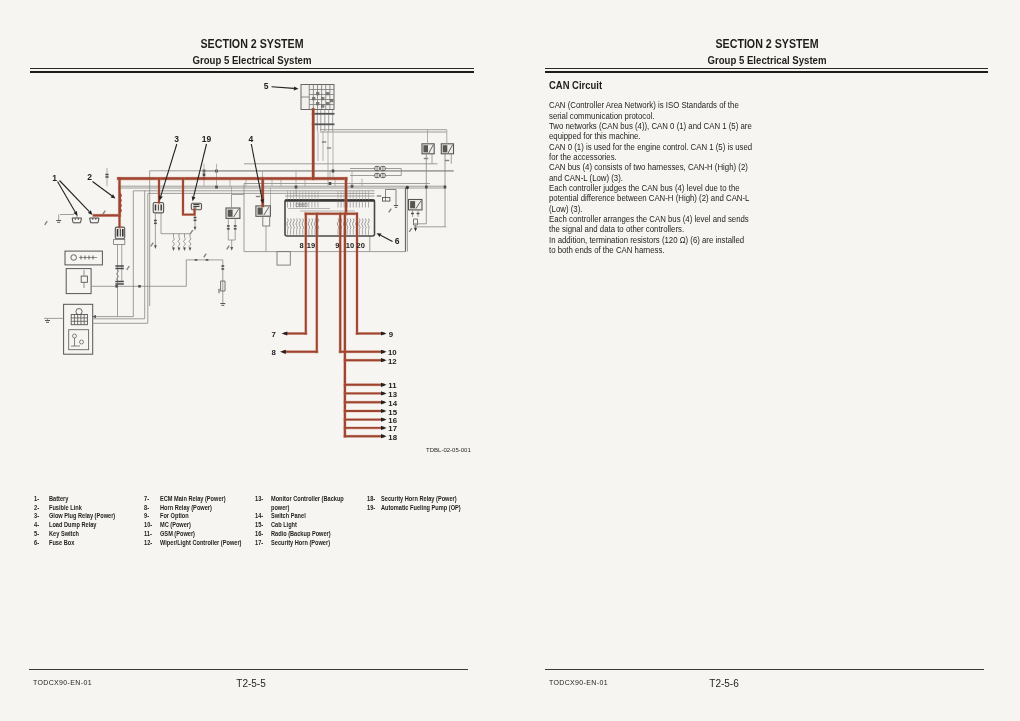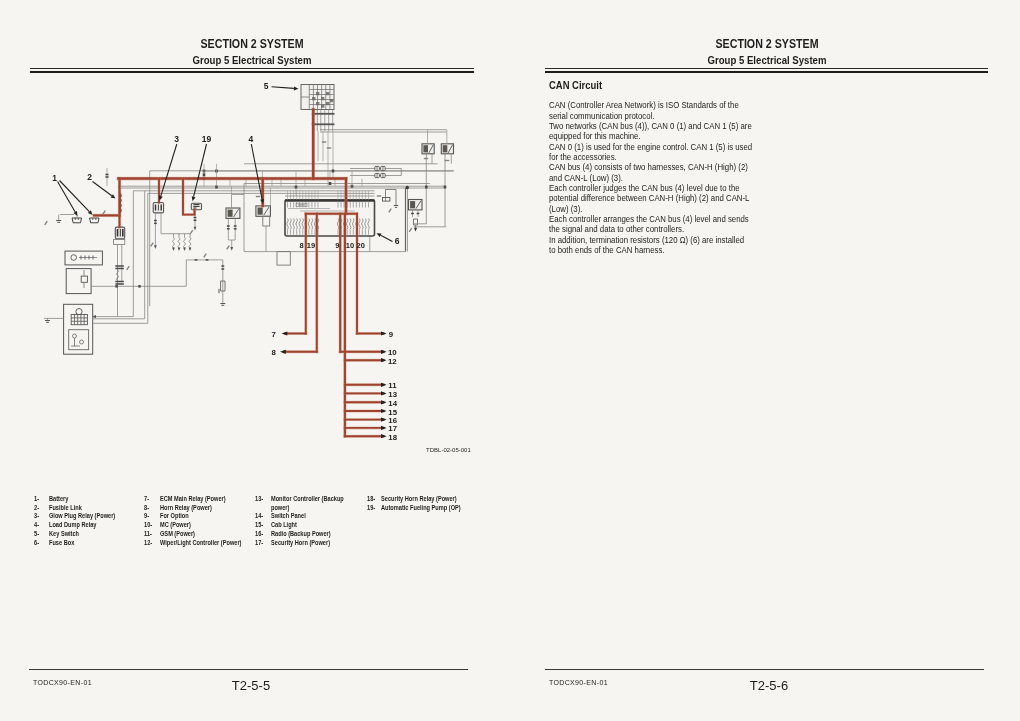--- a/index.html
+++ b/index.html
@@ -2,21 +2,21 @@
 <html><head><meta charset="utf-8">
 <style>
 html,body{margin:0;padding:0;}
 body{width:1020px;height:721px;position:relative;background:#f7f5f2;font-family:"Liberation Sans",sans-serif;overflow:hidden;}
 .abs{position:absolute;}
 .h1{font-size:13px;font-weight:700;color:#1d1d1b;white-space:nowrap;transform-origin:center top;}
 .h2{font-size:11.5px;font-weight:700;color:#1d1d1b;white-space:nowrap;transform-origin:center top;}
 .rule2{border-top:1.3px solid #2a2a28;border-bottom:2.4px solid #1c1c1a;height:2.2px;}
 .frule{height:1.2px;background:#3a3a38;}
 .ftxt{font-size:7px;color:#1d1d1b;letter-spacing:0.35px;}
-.fpg{font-size:13px;color:#1d1d1b;}
+.fpg{font-size:10px;color:#1d1d1b;}
 .lg{position:absolute;font-size:6.4px;font-weight:700;color:#1d1d1b;white-space:nowrap;transform:scaleX(0.88);transform-origin:left top;line-height:8.9px;}
 .canh{font-size:10.5px;font-weight:700;color:#1d1d1b;transform:scaleX(0.9);transform-origin:left top;white-space:nowrap;}
 .bodytxt{font-size:9px;font-weight:400;color:#1d1d1b;line-height:10.35px;transform:scaleX(0.868);transform-origin:left top;white-space:nowrap;letter-spacing:0;}
 </style></head>
 <body>
 
 <div class="abs h1" style="left:252px;top:36px;transform:translateX(-50%) scaleX(0.82);">SECTION 2 SYSTEM</div>
 <div class="abs h2" style="left:252px;top:53.5px;transform:translateX(-50%) scaleX(0.835);">Group 5 Electrical System</div>
 <div class="abs rule2" style="left:30px;top:68px;width:444px;"></div>
 
@@ -568,13 +568,13 @@
 <div class="lg" style="left:381px;top:503.5px">Automatic Fueling Pump (OP)</div>
 
 <div class="abs canh" style="left:548.5px;top:79px;">CAN Circuit</div>
 <div class="abs bodytxt" style="left:548.5px;top:100.2px;">CAN (Controller Area Network) is ISO Standards of the<br>serial communication protocol.<br>Two networks (CAN bus (4)), CAN 0 (1) and CAN 1 (5) are<br>equipped for this machine.<br>CAN 0 (1) is used for the engine control. CAN 1 (5) is used<br>for the accessories.<br>CAN bus (4) consists of two harnesses, CAN-H (High) (2)<br>and CAN-L (Low) (3).<br>Each controller judges the CAN bus (4) level due to the<br>potential difference between CAN-H (High) (2) and CAN-L<br>(Low) (3).<br>Each controller arranges the CAN bus (4) level and sends<br>the signal and data to other controllers.<br>In addition, termination resistors (120 Ω) (6) are installed<br>to both ends of the CAN harness.</div>
 
 <div class="abs frule" style="left:29px;top:669px;width:439px;"></div>
 <div class="abs ftxt" style="left:33px;top:678.5px;">TODCX90-EN-01</div>
 <div class="abs fpg" style="left:251px;top:677.5px;transform:translateX(-50%);">T2-5-5</div>
 <div class="abs frule" style="left:545px;top:669px;width:439px;"></div>
 <div class="abs ftxt" style="left:549px;top:678.5px;">TODCX90-EN-01</div>
-<div class="abs fpg" style="left:769px;top:677.5px;transform:translateX(-50%);">T2-5-6</div>
+<div class="abs fpg" style="left:724px;top:677.5px;transform:translateX(-50%);">T2-5-6</div>
 
 </body></html>

